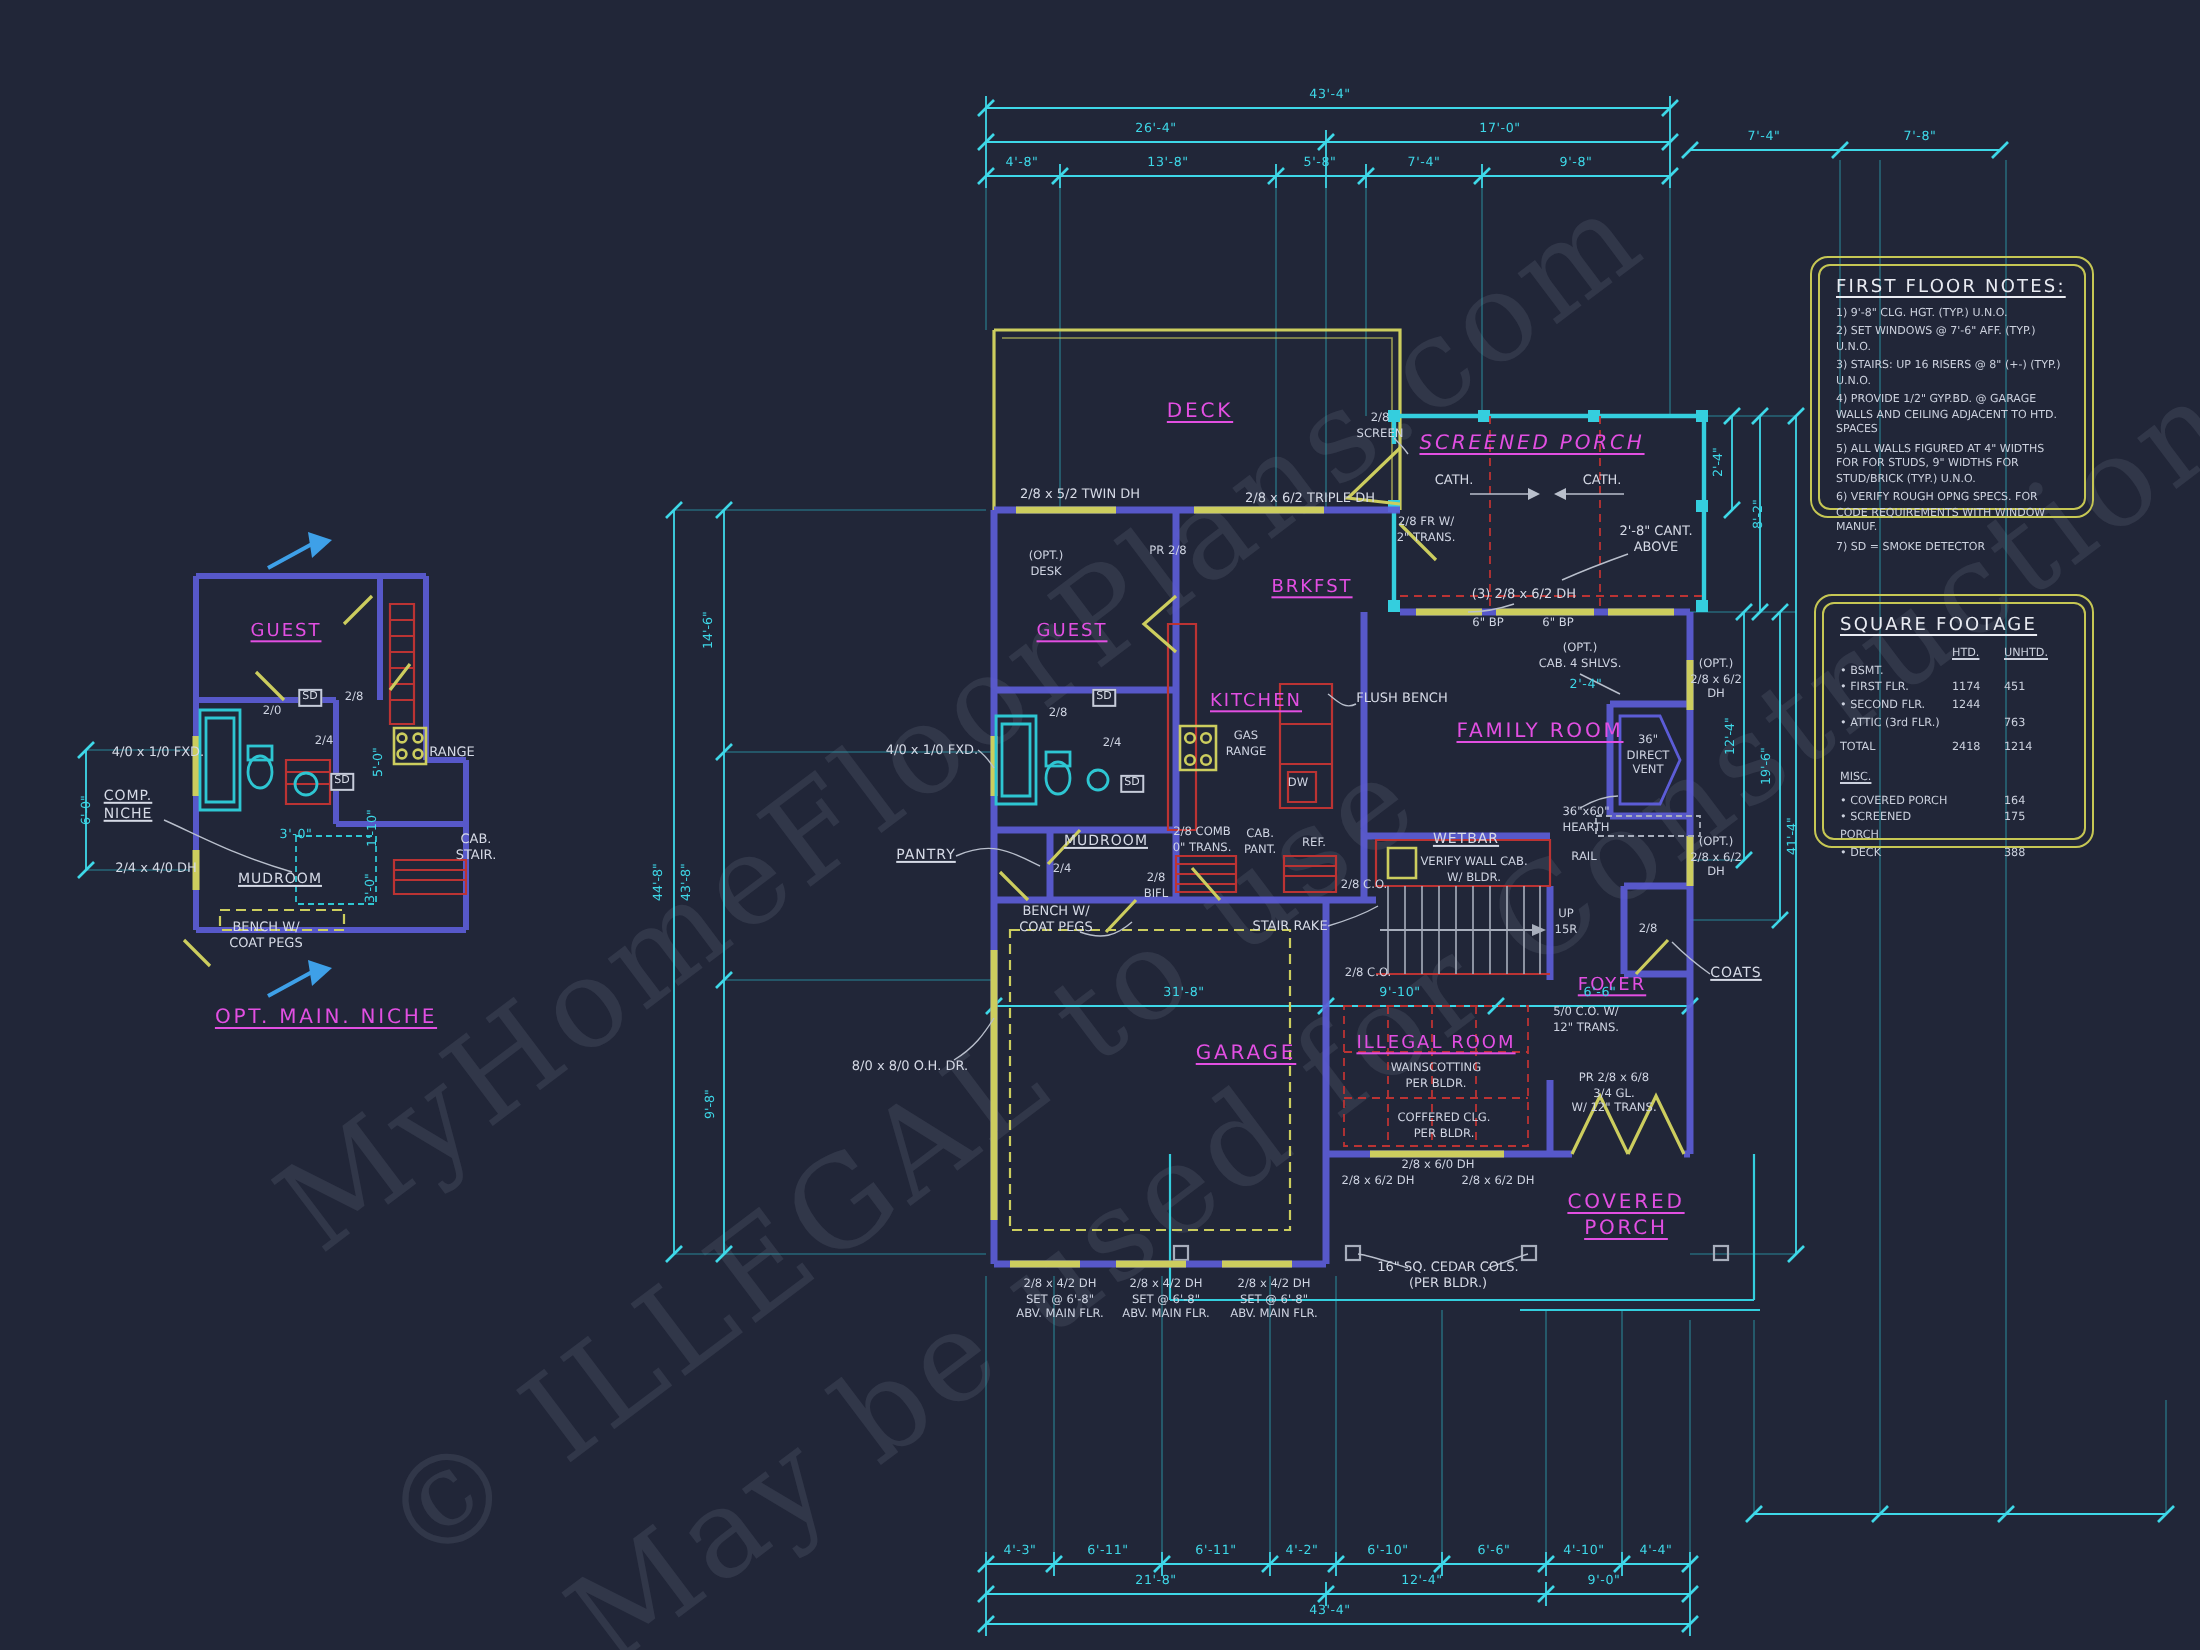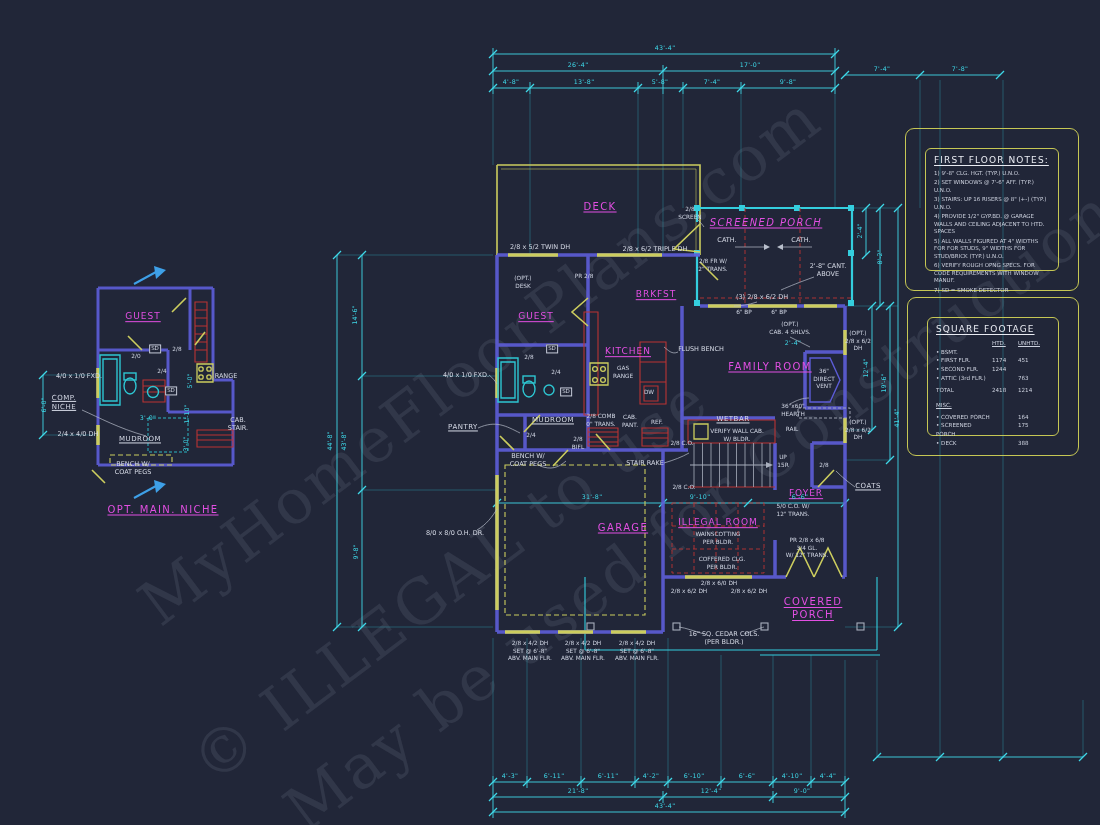--- a/index.html
+++ b/index.html
@@ -17,21 +17,21 @@
       white-space:pre-line;line-height:1.3;}
   .c-r{color:#e24fe2;font-size:10px;letter-spacing:1.4px;text-decoration:underline;text-underline-offset:2px;}
   .c-rs{color:#e24fe2;font-size:9px;letter-spacing:1px;text-decoration:underline;text-underline-offset:2px;}
   .c-a{color:#d6dae6;font-size:6.5px;}
   .c-au{color:#d6dae6;font-size:7px;letter-spacing:.5px;text-decoration:underline;}
   .c-ax{color:#cfd4e2;font-size:5.8px;}
   .c-d{color:#3ed8e8;font-size:6.3px;letter-spacing:.3px;}
   .c-dv{color:#3ed8e8;font-size:6.3px;transform:translate(-50%,-50%) rotate(-90deg);}
   .c-b{color:#d6dae6;font-size:5.5px;border:1px solid #c7ccda;padding:0 1px;background:#212638;}
   
-  .panel{position:absolute;border:1.3px solid #c6c754;border-radius:9px;padding:19px;}
+  .panel{position:absolute;border:1.3px solid #c6c754;border-radius:9px;padding:3px;}
   .panel-inner{border:1px solid #c6c754;border-radius:6px;height:100%;box-sizing:border-box;padding:6px 8px;}
   .panel-title{color:#e9ebf2;font-size:9px;letter-spacing:1.1px;text-decoration:underline;
                text-underline-offset:2px;margin-bottom:5px;white-space:nowrap;}
   #notes-panel{left:905px;top:128px;width:134px;height:123px;}
   #sqft-panel{left:907px;top:265px;width:132px;height:119px;margin-top:32px;}
   .note{color:#ccd1de;font-size:5.5px;line-height:1.4;margin-bottom:1.5px;}
   .sqhead,.sqrow{display:grid;grid-template-columns:1fr 26px 32px;color:#ccd1de;
                  font-size:5.6px;line-height:1.55;}
   .sqhead span{text-decoration:underline;}
   .sqrow.total{margin-top:4px;}

